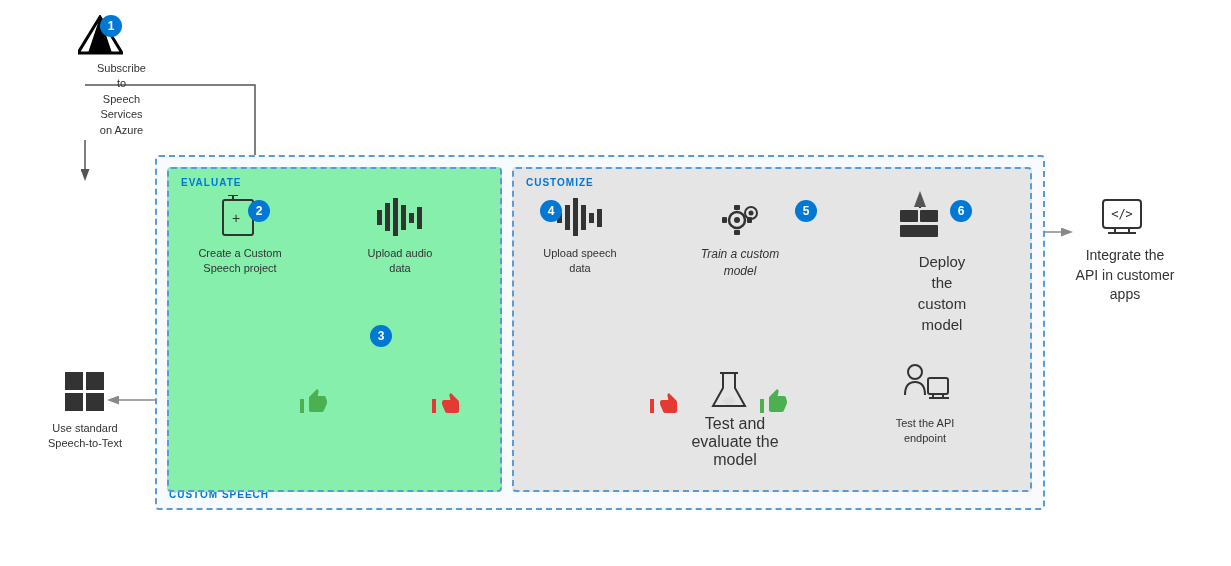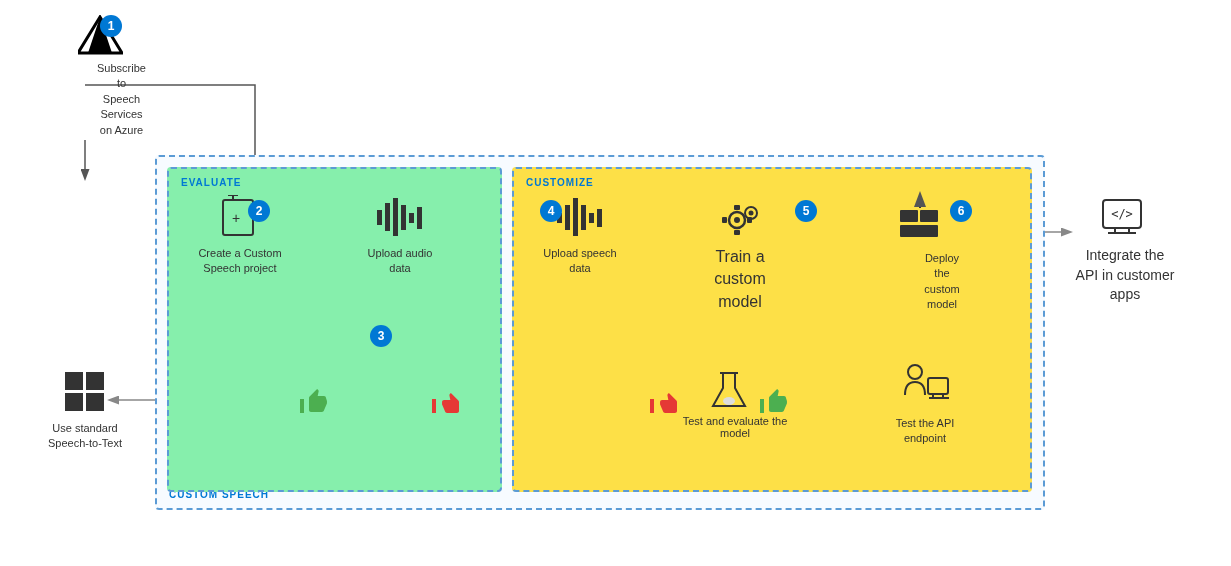--- a/index.html
+++ b/index.html
@@ -82,21 +82,21 @@
 
     
     .customize-box {
       position: absolute;
       left: 355px;
       top: 10px;
       width: 520px;
       height: 325px;
       border: 2px dashed #5b9bd5;
       border-radius: 4px;
-      background: #fde047;
+      background: #e5e5e5;
     }
 
     .customize-label {
       position: absolute;
       top: 8px;
       left: 12px;
       font-size: 10px;
       font-weight: 700;
       color: #0078d4;
       letter-spacing: 1px;
@@ -264,36 +264,36 @@
       <circle cx="22" cy="25" r="3" fill="#333"></circle>
 
       <rect x="19" y="10" width="6" height="5" rx="1" fill="#333"></rect>
       <rect x="19" y="35" width="6" height="5" rx="1" fill="#333"></rect>
       <rect x="7" y="22" width="5" height="6" rx="1" fill="#333"></rect>
       <rect x="32" y="22" width="5" height="6" rx="1" fill="#333"></rect>
 
       <circle cx="36" cy="18" r="6" fill="none" stroke="#333" stroke-width="2"></circle>
       <circle cx="36" cy="18" r="2.5" fill="#333"></circle>
     </svg>
-    <div class="node-text" style="white-space:pre-line;font-size:16px;">Train a custom
+    <div class="node-text" style="white-space:pre-line;font-size:12px;font-style:italic;">Train a custom
 model</div>
   </div>
 
   <div class="badge" style="left:795px; top:200px;">5</div>
 
   <div class="icon-container" style="left:875px; top:190px; width:90px;">
     <svg width="50" height="55" viewBox="0 0 50 55">
 
       <rect x="5" y="20" width="18" height="12" rx="1" fill="#333"></rect>
       <rect x="25" y="20" width="18" height="12" rx="1" fill="#333"></rect>
       <rect x="5" y="35" width="38" height="12" rx="1" fill="#333"></rect>
 
       <line x1="25" y1="18" x2="25" y2="5" stroke="#333" stroke-width="2" marker-end="url(#arrowhead-dark)"></line>
     </svg>
-    <div class="node-text" style="white-space:pre-line;font-size:11px;margin-left:44px;">Deploy the
+    <div class="node-text" style="white-space:pre-line;font-size:15px;margin-left:44px;">Deploy the
 custom model</div>
   </div>
 
   <div class="badge" style="left:950px; top:200px;">6</div>
 
   <div class="icon-container" style="left:1075px; top:195px; width:100px;">
     <svg width="50" height="45" viewBox="0 0 50 45">
 
       <rect x="3" y="5" width="38" height="28" rx="3" fill="none" stroke="#333" stroke-width="2"></rect>
       <rect x="15" y="33" width="14" height="5" fill="none" stroke="#333" stroke-width="2"></rect>
@@ -311,21 +311,21 @@
     </svg>
   </div>
 
   <div style="position:absolute; left:710px; top:368px;">
     <svg width="38" height="45" viewBox="0 0 38 45" fill="none" stroke="#333" stroke-width="2">
       <path d="M13 5 L13 20 L3 38 L35 38 L25 20 L25 5 Z"></path>
       <line x1="10" y1="5" x2="28" y2="5"></line>
       <ellipse cx="19" cy="33" rx="6" ry="4" fill="#ddd" stroke="none"></ellipse>
     </svg>
   </div>
-  <div style="position:absolute; left:680px; top:415px; width:110px; text-align:center; font-size:11px; color:#333;">Test and evaluate
+  <div style="position:absolute; left:680px; top:415px; width:110px; text-align:center; font-size:16px; color:#333;">Test and evaluate
 the model</div>
 
   <div style="position:absolute; left:758px; top:385px;">
     <svg width="30" height="30" viewBox="0 0 30 30" fill="#4caf50">
       <path d="M2 28h4V14H2v14zm26-15c0-1.1-.9-2-2-2h-6.3l.9-4.6.03-.3c0-.4-.17-.8-.44-1.07L19.1 4 11.6 11.6C11.2 12 11 12.5 11 13v12c0 1.1.9 2 2 2h11c.8 0 1.5-.5 1.8-1.2l3-7c.1-.25.15-.5.15-.8v-2z"></path>
     </svg>
   </div>
 
   <div class="icon-container" style="left:880px; top:360px; width:90px;">
     <svg width="50" height="50" viewBox="0 0 50 50">

